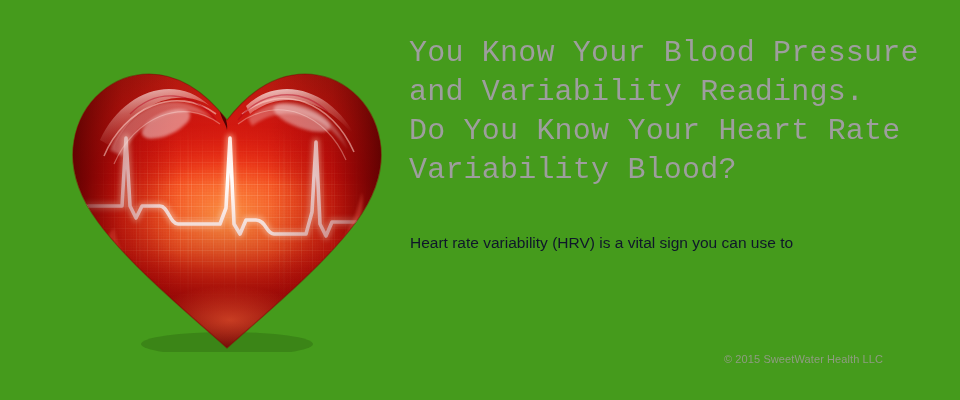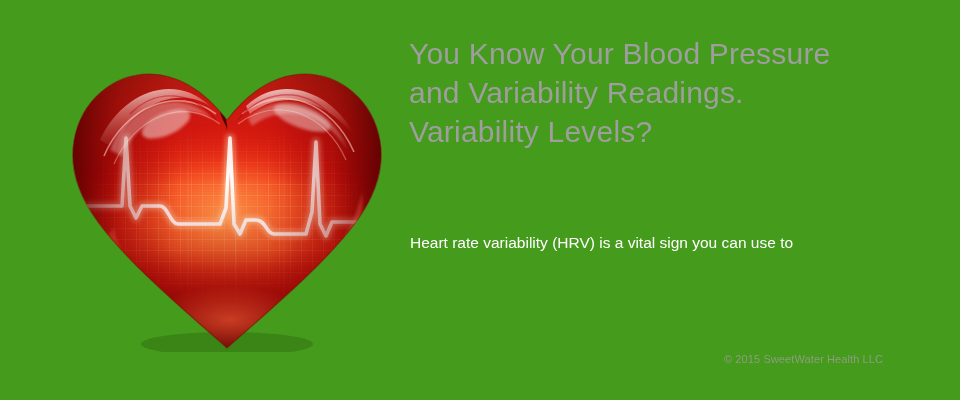--- a/index.html
+++ b/index.html
@@ -31,21 +31,21 @@
     height: 100%;
   }
 
   
   #headline {
     position: absolute;
     left: 409px;
     top: 34px;
     width: 520px;
     color: #9e9e9e;
-    font-family: Liberation Sans, sans-serif;
+    font-family: Liberation Mono, monospace;
     font-size: 30px;
     line-height: 39px;
     font-weight: 400;
     letter-spacing: .2px;
     white-space: nowrap;
   }
   #headline .hl-line { display: block; }
 
   #subcopy {
     position: absolute;
@@ -274,22 +274,23 @@
         </g>
       </g>
 
       <use href="#heartPath" fill="none" stroke="#7d0303" stroke-width="1.2" opacity=".5"></use>
     </svg>
   </div>
 
   <div id="headline" style="color: rgb(158, 158, 158);">
     <span class="hl-line">You Know Your Blood Pressure</span>
     <span class="hl-line">and Variability Readings.</span>
-    <span class="hl-line">Variability Levels?</span>
+    <span class="hl-line">Do You Know Your Heart Rate</span>
+    <span class="hl-line">Variability Blood?</span>
   </div>
 
-  <div id="subcopy" style="color: #ffffff;">
+  <div id="subcopy" style="color: #0f172a;">
     <span class="sub-line">Heart rate variability (HRV) is a vital sign you can use to</span>
   </div>
 
   <div id="copyright" style="color: rgb(143, 156, 130);">© 2015 SweetWater Health LLC</div>
 
 </div>
 
 </body></html>

